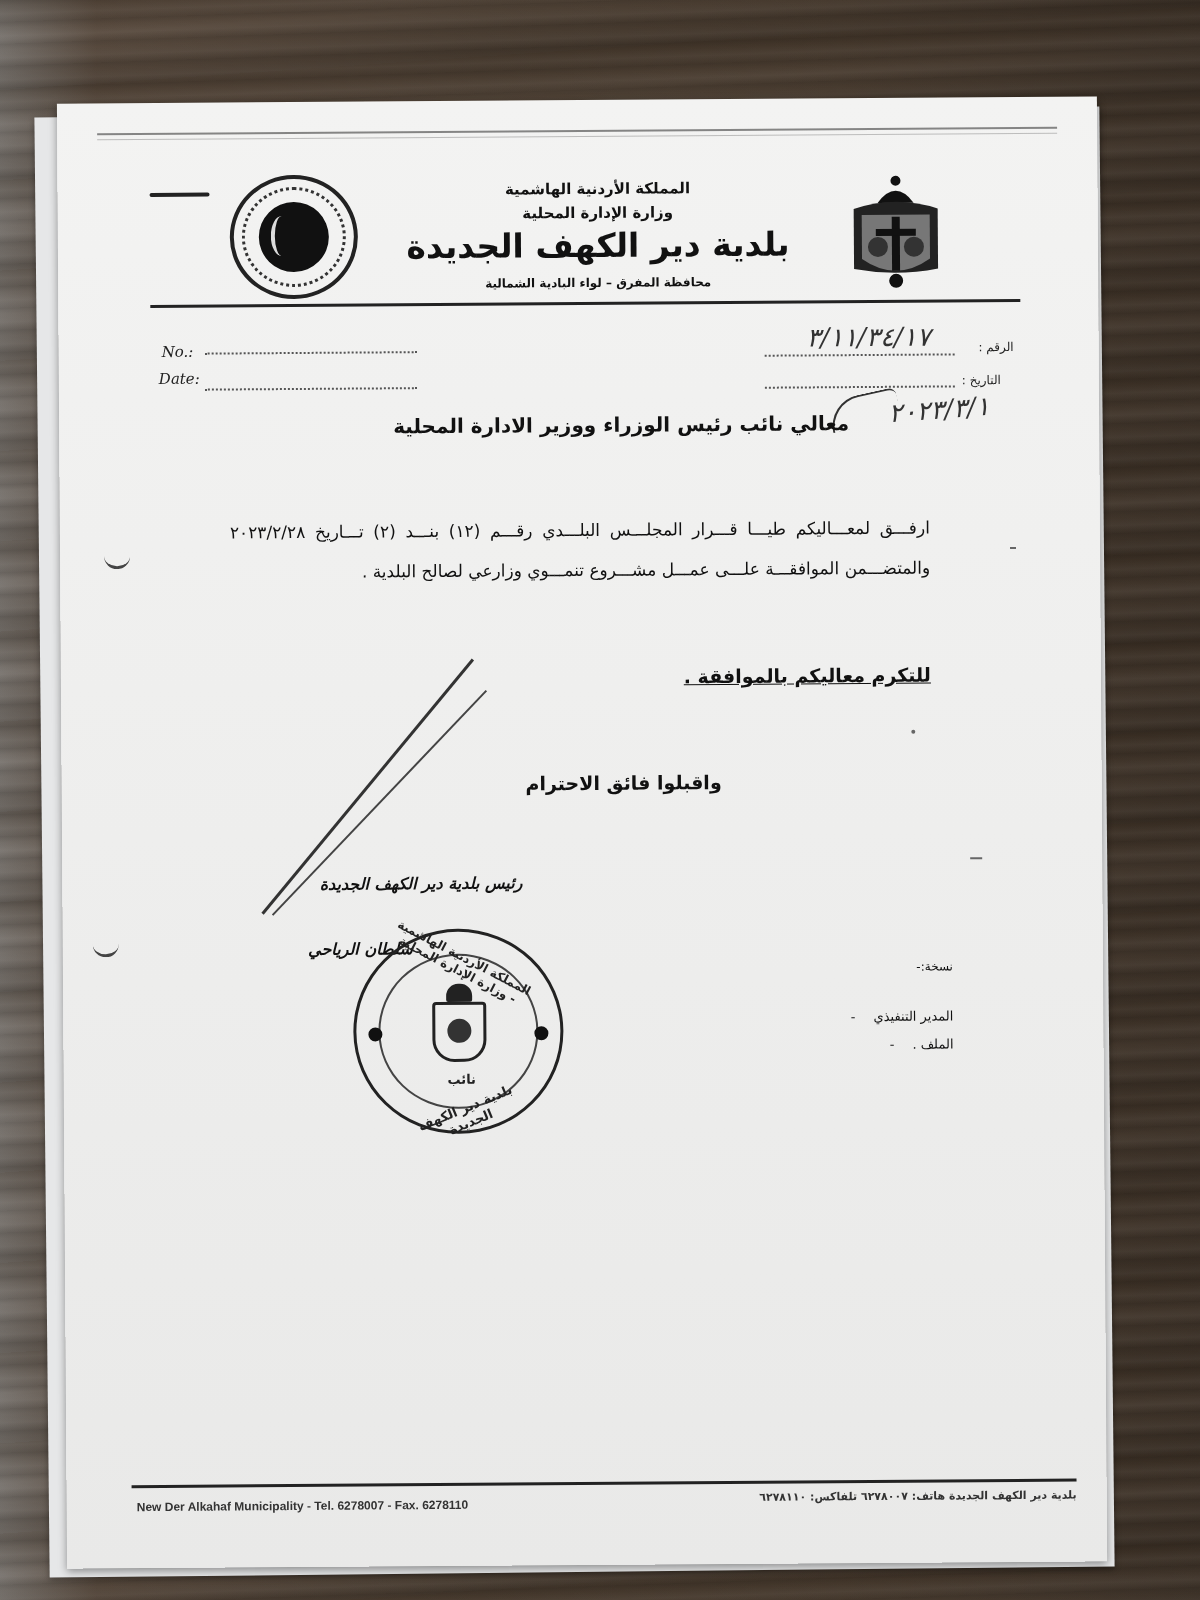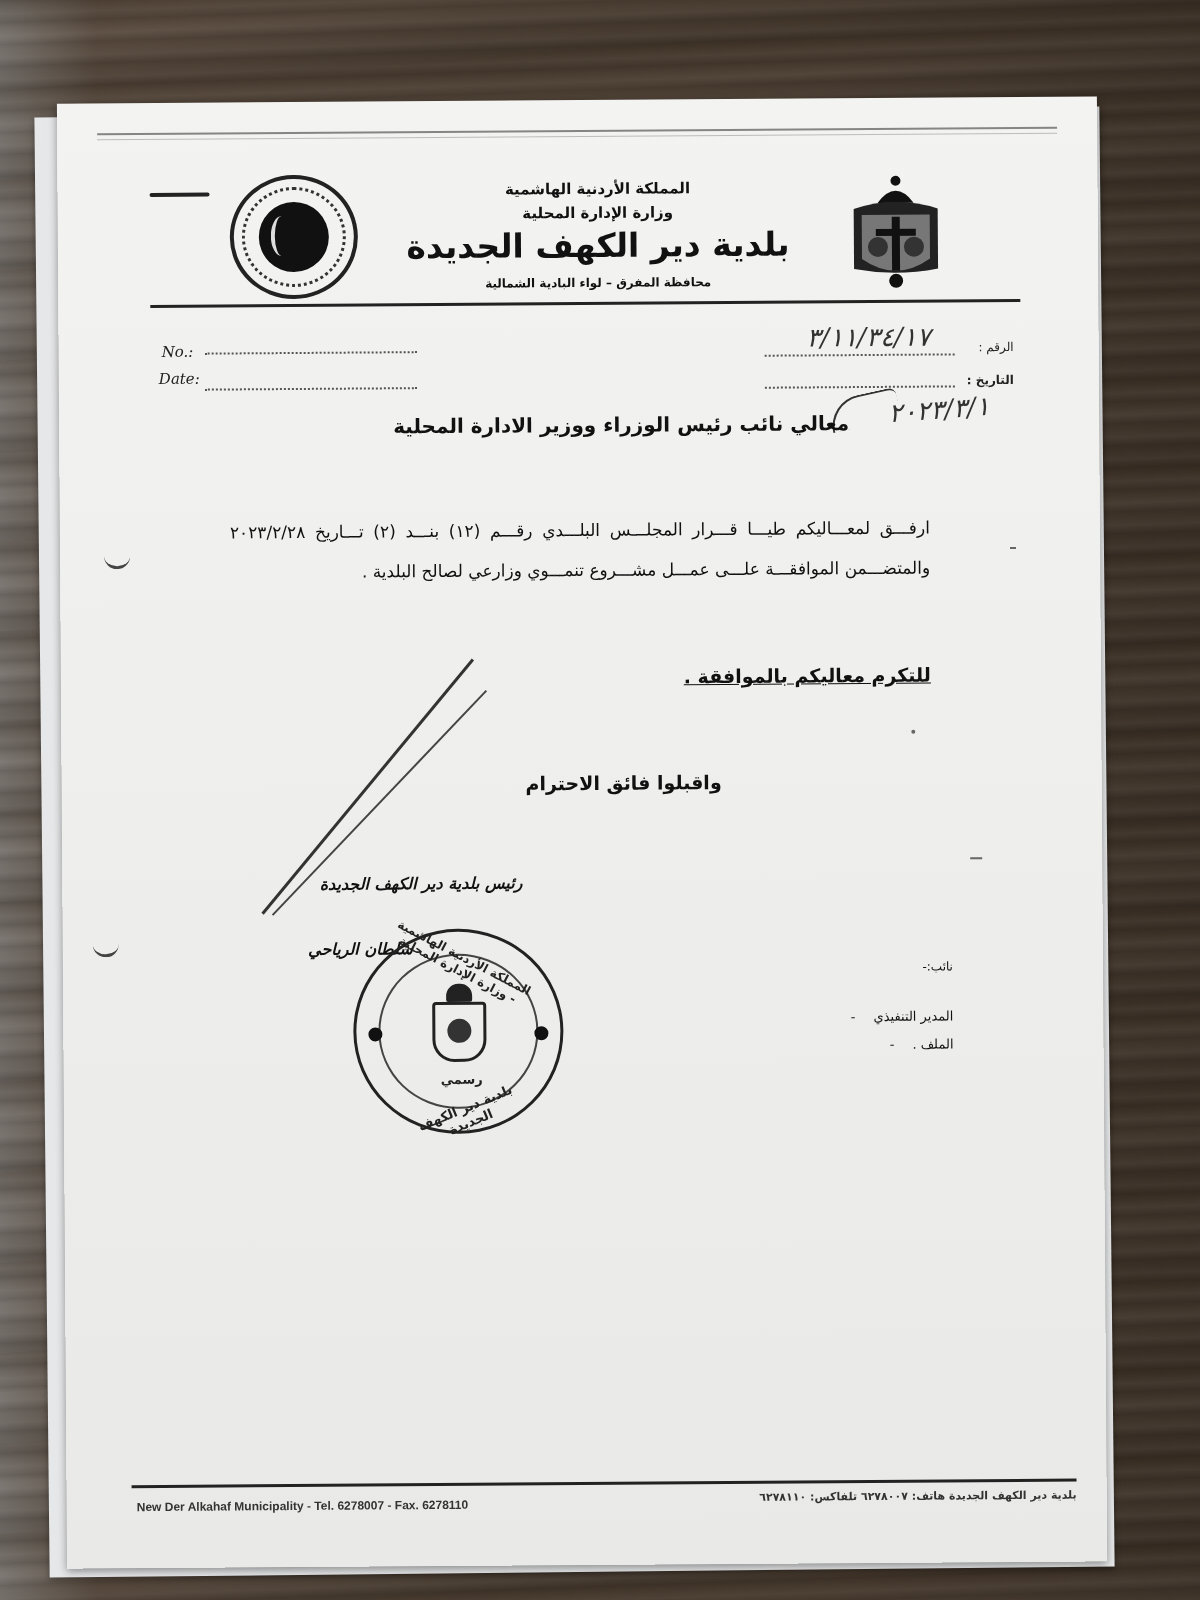--- a/index.html
+++ b/index.html
@@ -55,21 +55,21 @@
 
     .field-en { font-family: "DejaVu Serif", serif; font-style: italic; font-size: 15px; color: #222; }
     .no-label { left: 103px; top: 240px; }
     .date-label { left: 100px; top: 267px; }
     .dotline { height: 0; border-bottom: 2px dotted #555; }
     .no-line { left: 146px; top: 250px; width: 212px; }
     .date-line { left: 146px; top: 286px; width: 212px; }
 
     .field-ar { direction: rtl; font-size: 12px; color: #222; font-family: "DejaVu Sans", sans-serif; }
     .num-label { left: 895px; top: 243px; width: 60px; }
-    .date-ar-label { left: 890px; top: 276px; width: 65px; text-align: right; font-weight: bold; }
+    .date-ar-label { left: 890px; top: 276px; width: 65px; text-align: center; }
     .num-line { left: 706px; top: 256px; width: 190px; }
     .date-ar-line { left: 706px; top: 288px; width: 190px; }
 
     .handwriting {
       font-family: "DejaVu Serif", serif; font-style: italic; color: #333;
       direction: rtl; letter-spacing: 4px;
     }
     .hw-num { left: 720px; top: 224px; width: 180px; font-size: 26px; text-align: center; }
     .hw-date { left: 790px; top: 297px; width: 180px; font-size: 26px; text-align: center; transform: rotate(-4deg); }
     .hw-swirl { left: 770px; top: 296px; width: 70px; height: 32px; border-top: 2px solid #333; border-left: 2px solid #333; border-radius: 40px 10px 0 0; transform: rotate(-12deg); }
@@ -174,28 +174,28 @@
   <div class="abs body-ar signer-title">رئيس بلدية دير الكهف الجديدة</div>
   <div class="abs body-ar signer-name">سلطان الرياحي</div>
 
   <div class="abs stamp">
     <div class="inner"></div>
     <div class="dot l"></div>
     <div class="dot r"></div>
     <div class="crown"></div>
     <div class="shield"></div>
     <div class="stamp-text-top">المملكة الأردنية الهاشمية - وزارة الإدارة المحلية</div>
-    <div class="stamp-text-mid">رسمي</div>
+    <div class="stamp-text-mid">نائب</div>
     <div class="stamp-text-bot">بلدية دير الكهف الجديدة</div>
   </div>
 
   <div class="abs sig-stroke"></div>
   <div class="abs sig-stroke2"></div>
 
-  <div class="abs body-ar copies-label">نائب:-</div>
+  <div class="abs body-ar copies-label">نسخة:-</div>
   <div class="abs body-ar cc-list">
     <div class="cc-item">
       <span>المدير التنفيذي</span>
       <span>-</span>
     </div>
     <div class="cc-item">
       <span>الملف .</span>
       <span>-</span>
     </div>
   </div>

